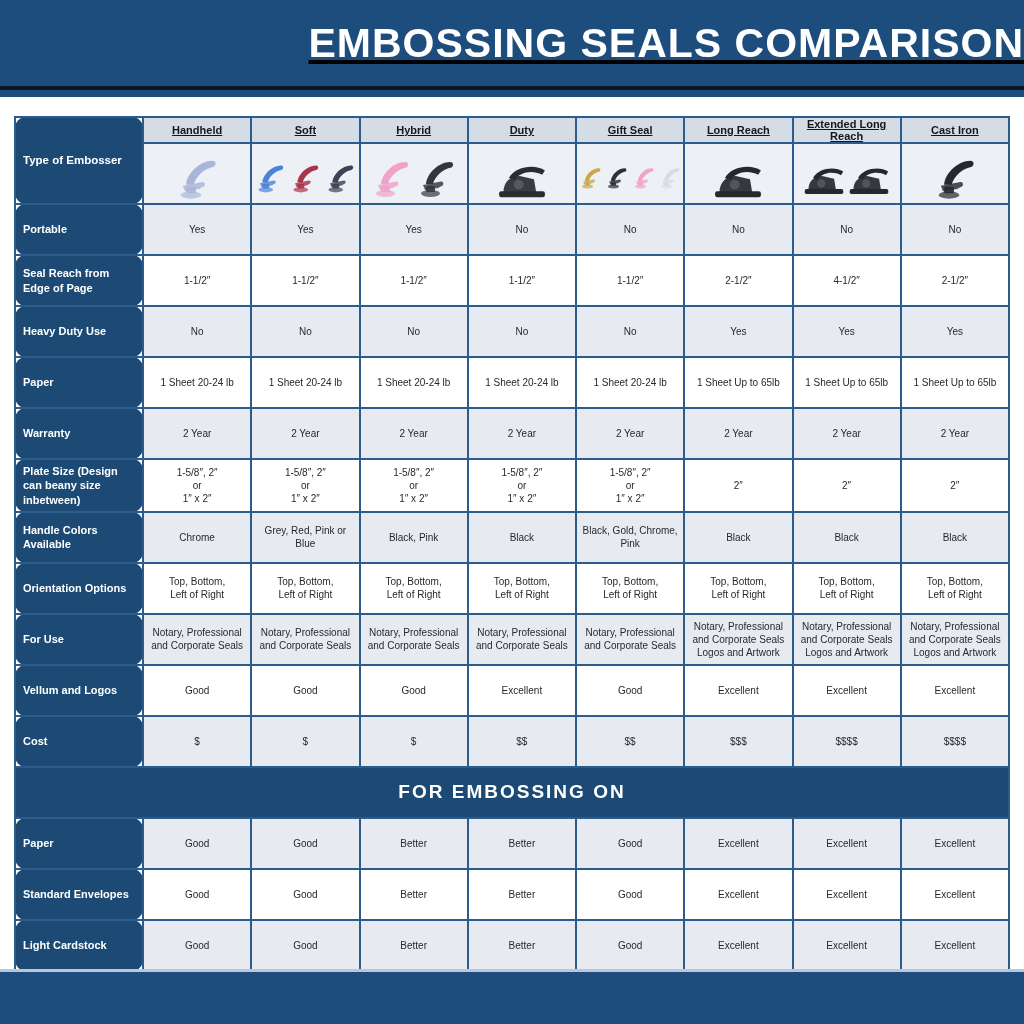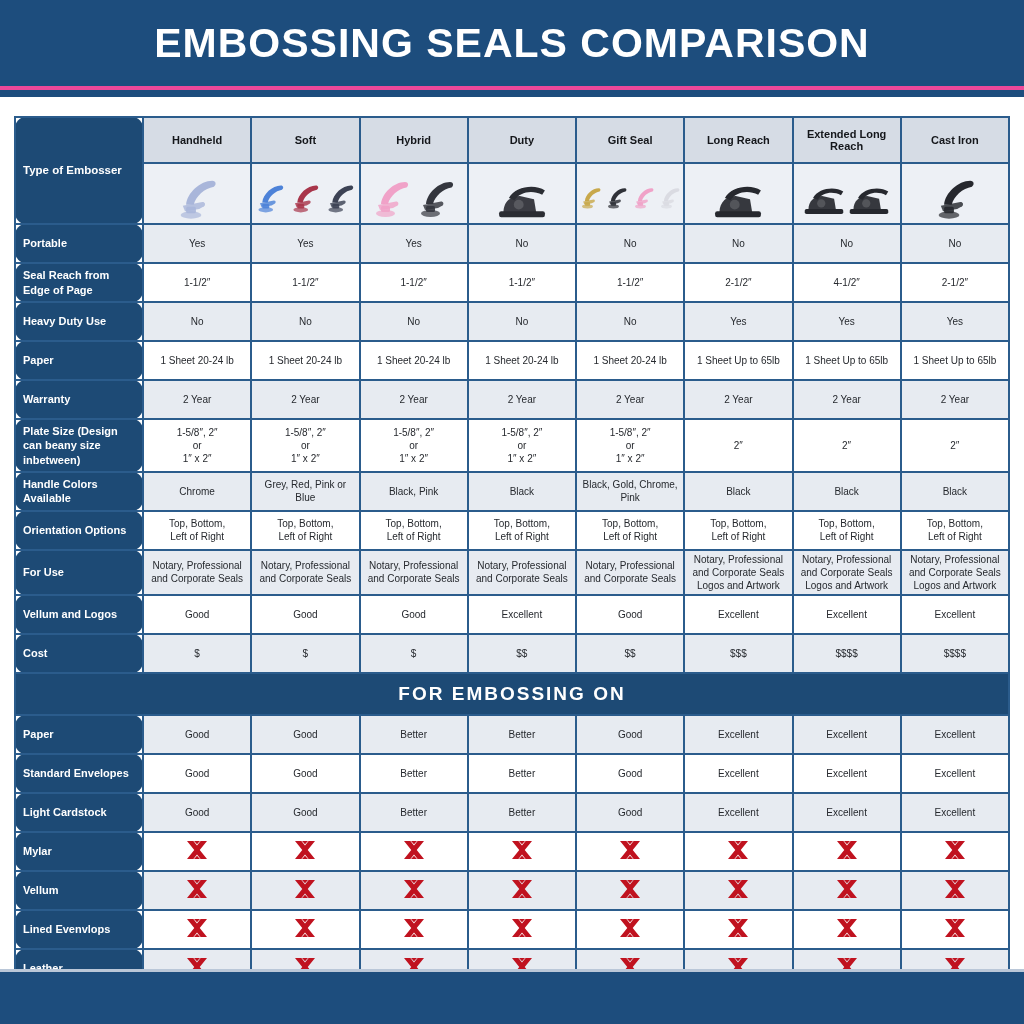--- a/index.html
+++ b/index.html
@@ -1,32 +1,32 @@
 <!DOCTYPE html>
 <html><head>
 <meta charset="utf-8">
 <style>
   html,body{margin:0;padding:0;background:#ffffff;}
   .page{width:1024px;height:1024px;position:relative;background:#ffffff;
         font-family:"Liberation Sans",sans-serif;overflow:hidden;}
-  .top-banner{height:86px;background:#1d4d7d;border-bottom:4px solid #ec4899;
-        display:flex;align-items:center;justify-content:center;}
+  .top-banner{height:86px;background:#1d4d7d;border-bottom:4px solid #0f172a;
+        display:flex;align-items:center;justify-content:flex-end;text-decoration:underline;}
   .top-banner h1{margin:0;color:#ffffff;font-size:41px;font-weight:bold;letter-spacing:1px;}
   .top-rule{height:7px;background:#1d4d7d;}
   table.cmp{border-collapse:collapse;margin:19px 14px 0;width:996px;table-layout:fixed;
         border:2px solid #1d4a75;}
   .cmp th,.cmp td{border:2px solid #2b5c8c;}
   .label-cell{background:#1d4a75;color:#ffffff;text-align:left;font-size:11px;
         font-weight:bold;padding:4px 7px;line-height:1.3;vertical-align:middle;border-radius:11px;}
   .corner{font-size:11.5px;}
   .col-head{background:#d6dce5;color:#14161a;font-size:11px;font-weight:bold;
-        padding:10px 1px;height:16px;}
+        padding:0 1px;height:16px;text-decoration:underline;}
   .img-row td{background:#edf0f5;height:57px;padding:1px;}
   .imgwrap{display:flex;align-items:flex-end;justify-content:center;gap:1px;height:54px;}
-  tbody tr{height:39px;}
+  tbody tr{height:51px;}
   .cell{background:#ffffff;text-align:center;font-size:10px;color:#26292e;
         padding:2px 3px;white-space:pre-line;line-height:1.3;vertical-align:middle;}
   tr.alt .cell{background:#e7ebf1;}
   .banner-row td{background:#1d4a75;color:#ffffff;font-weight:bold;font-size:19px;
         letter-spacing:2px;text-align:center;height:38px;margin-top:16px;}
   .footer{position:absolute;left:0;bottom:0;width:100%;height:52px;background:#1d4d7d;
         border-top:3px solid #bac7d8;}
 </style>
 </head>
 <body>

